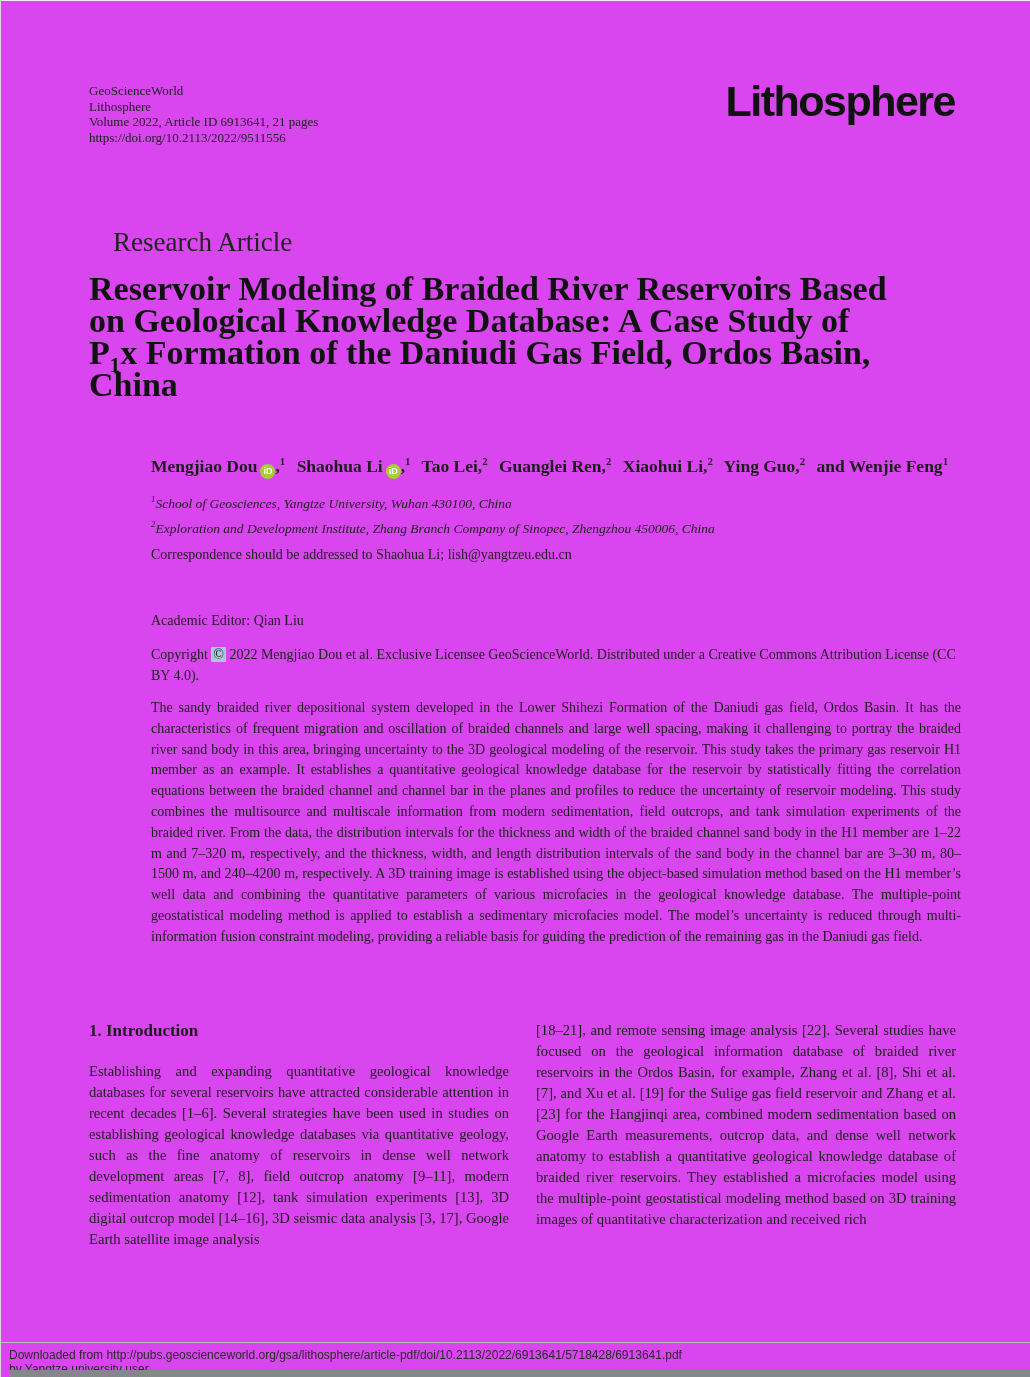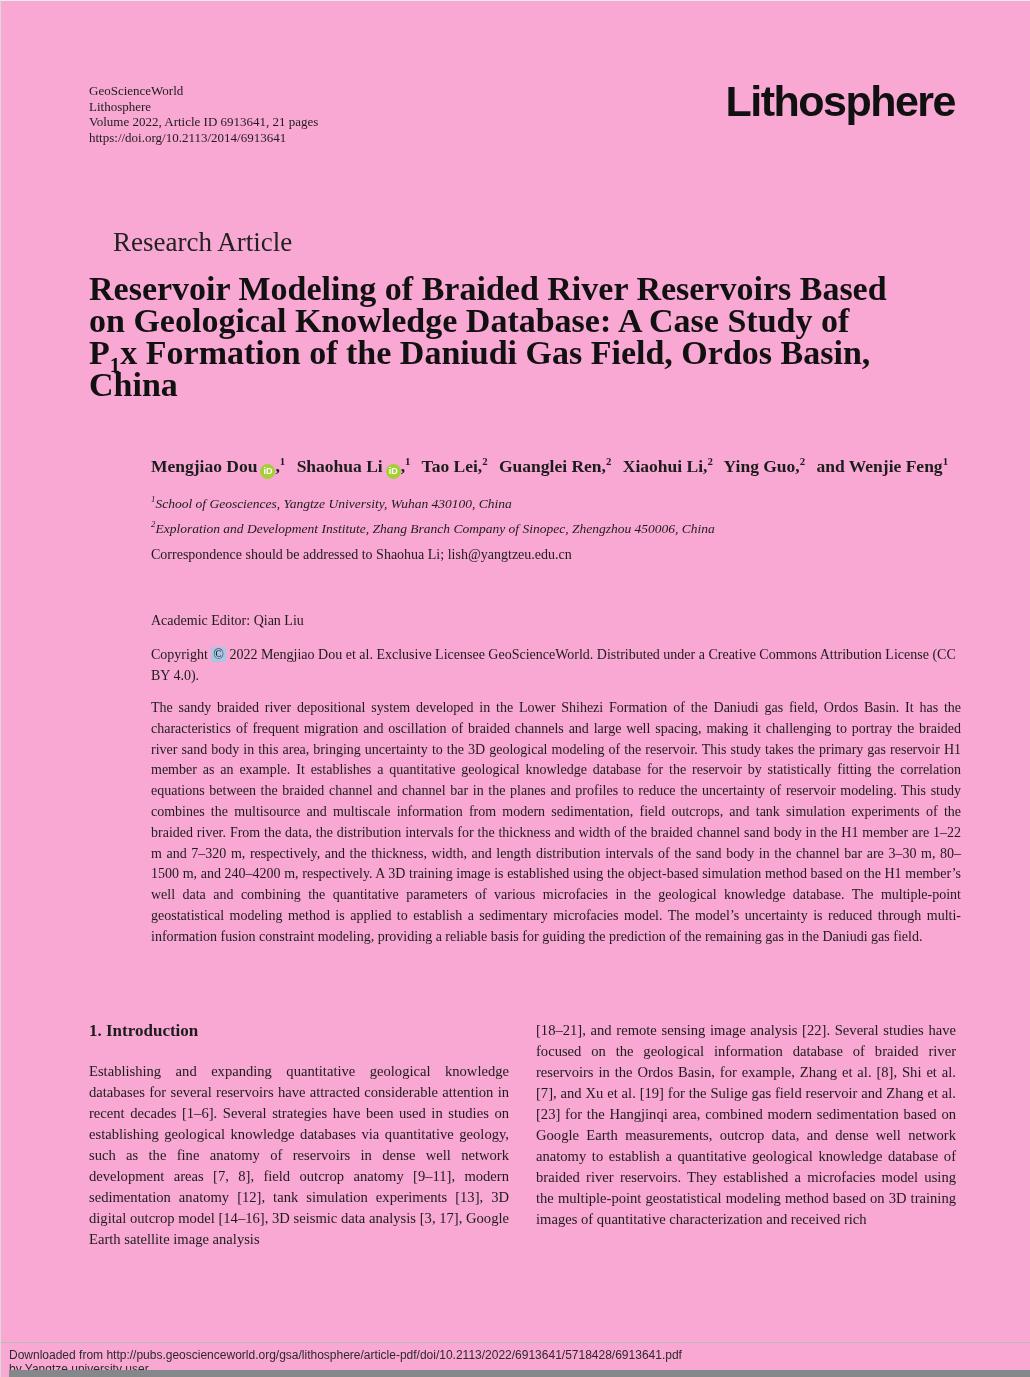--- a/index.html
+++ b/index.html
@@ -1,19 +1,19 @@
 <!DOCTYPE html>
 <html><head>
 <meta charset="utf-8">
 <style>
   html,body{margin:0;padding:0;background:#ffffff;}
   .canvas{
     position:relative;
     width:1030px;height:1377px;
-    background:#f9a8d4;
+    background:#d946ef;
     border-left:1px solid #d9d9d9;
     border-top:1px solid #ededed;
     overflow:hidden;
     font-family:"Liberation Serif", serif;
     color:#1c1c1c;
   }
   
   .header-meta{
     position:absolute;left:88px;top:82px;
     font-size:13px;line-height:15.5px;
@@ -85,21 +85,21 @@
 </style>
 </head>
 <body>
 
 <div class="canvas">
 
   <div class="header-meta">
     <div>GeoScienceWorld</div>
     <div>Lithosphere</div>
     <div>Volume 2022, Article ID 6913641, 21 pages</div>
-    <div>https://doi.org/10.2113/2014/6913641</div>
+    <div>https://doi.org/10.2113/2022/9511556</div>
   </div>
 
   <div class="journal-logo">Lithosphere</div>
 
   <div class="article-type">Research Article</div>
 
   <h1 class="article-title"><span>Reservoir Modeling of Braided River Reservoirs Based on Geological Knowledge Database: A Case Study of P</span><sub>1</sub><span>x Formation of the Daniudi Gas Field, Ordos Basin, China</span></h1>
 
   <div class="byline authors" style="position:absolute;">
     <span class="author"><span>Mengjiao Dou</span><span class="orcid" style="background: rgb(166, 206, 57);">iD</span><span>,</span><sup>1</sup></span>

